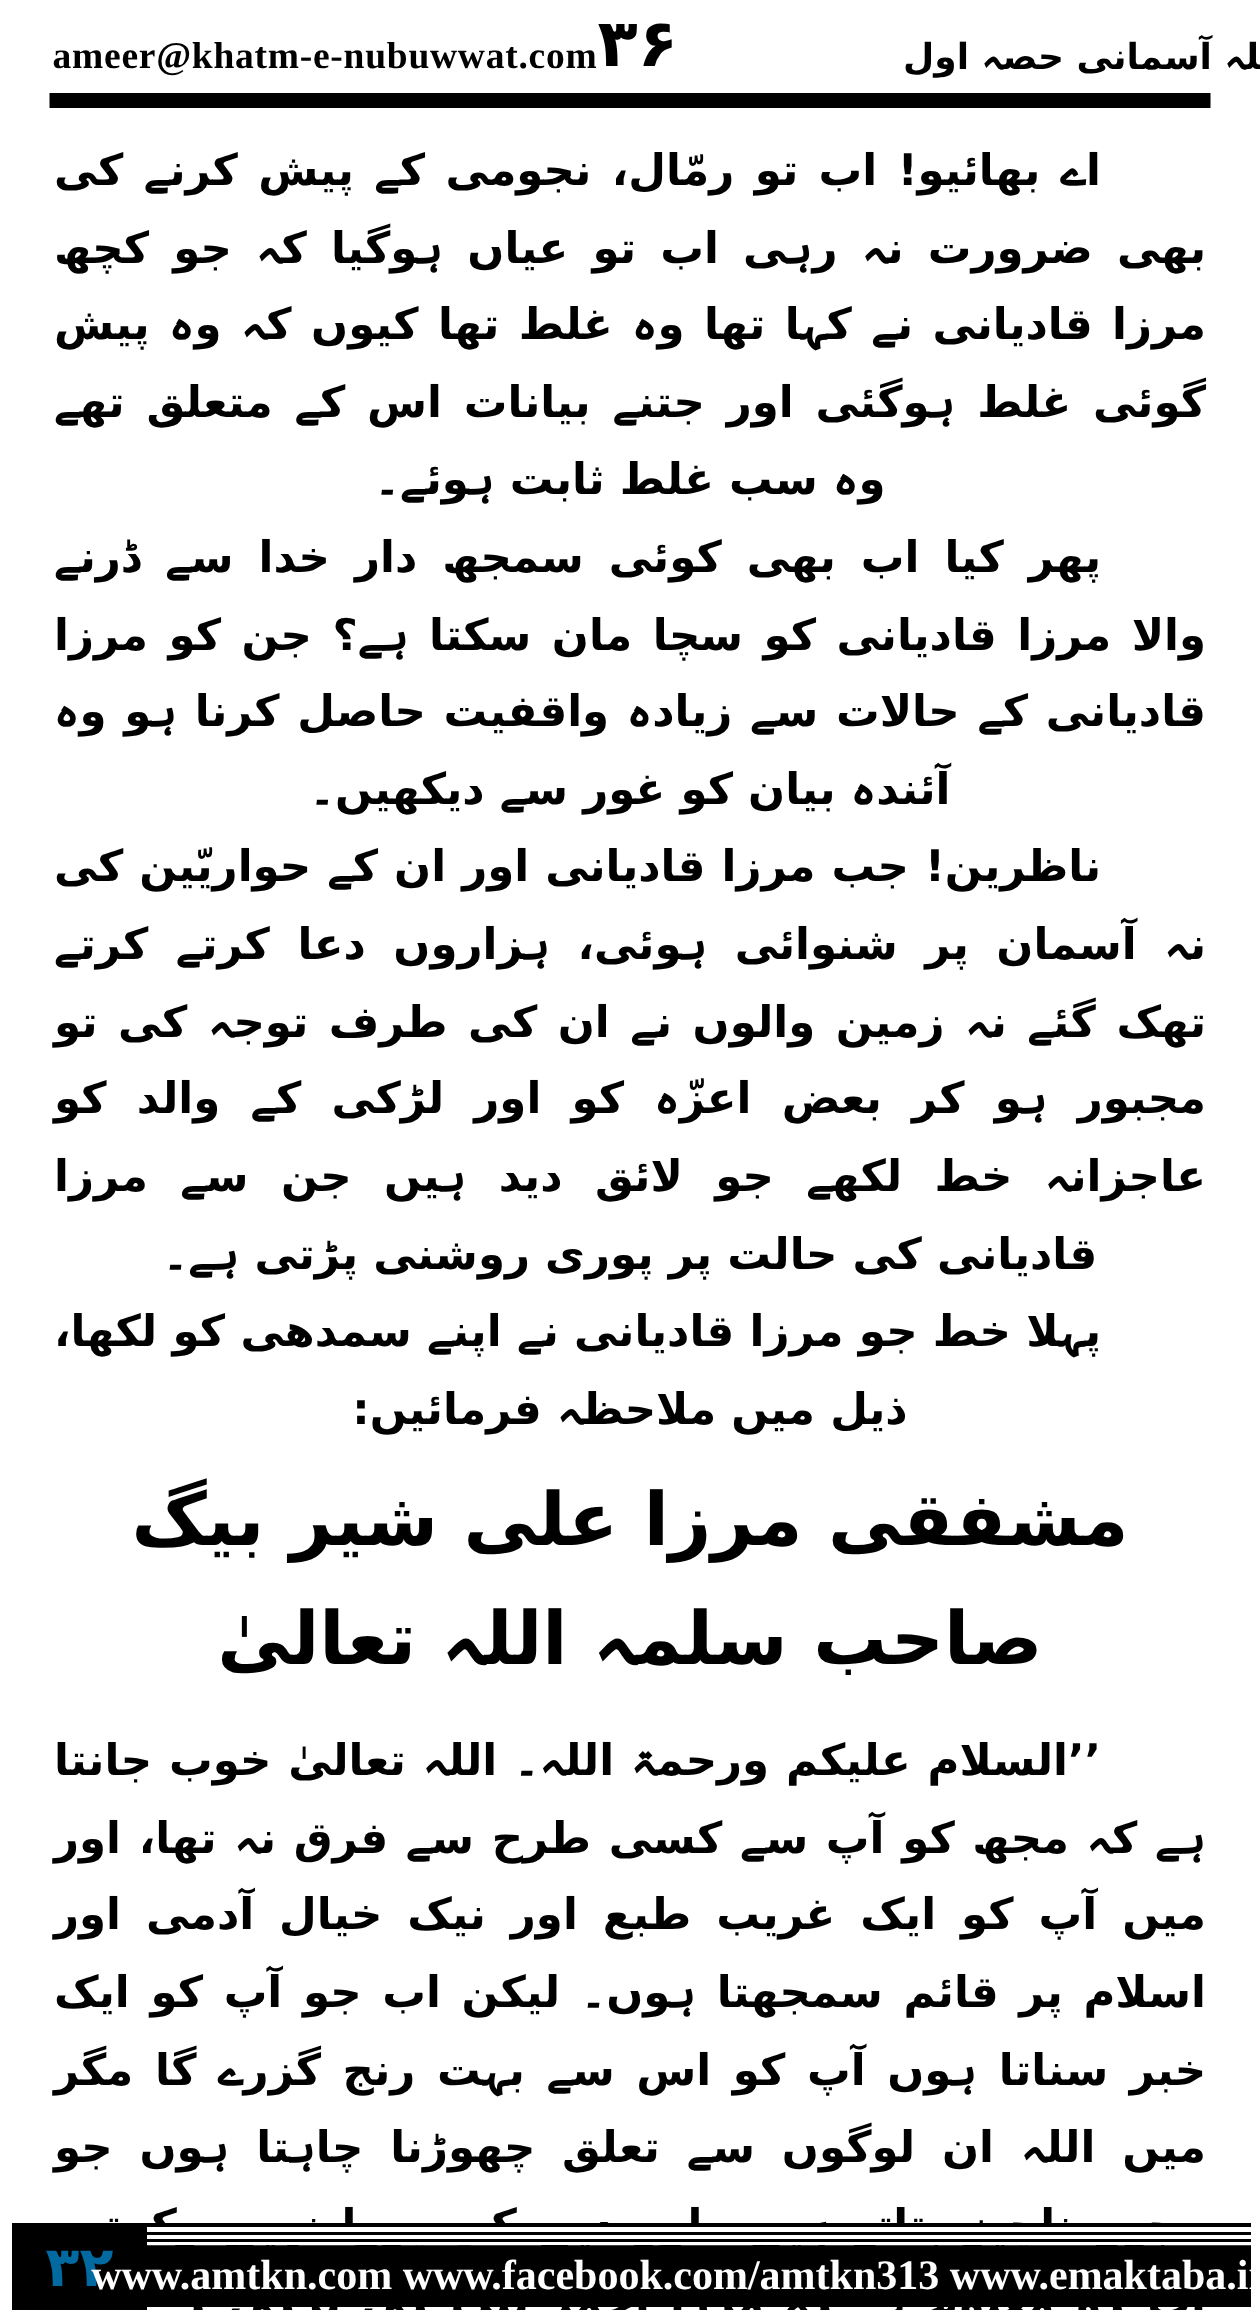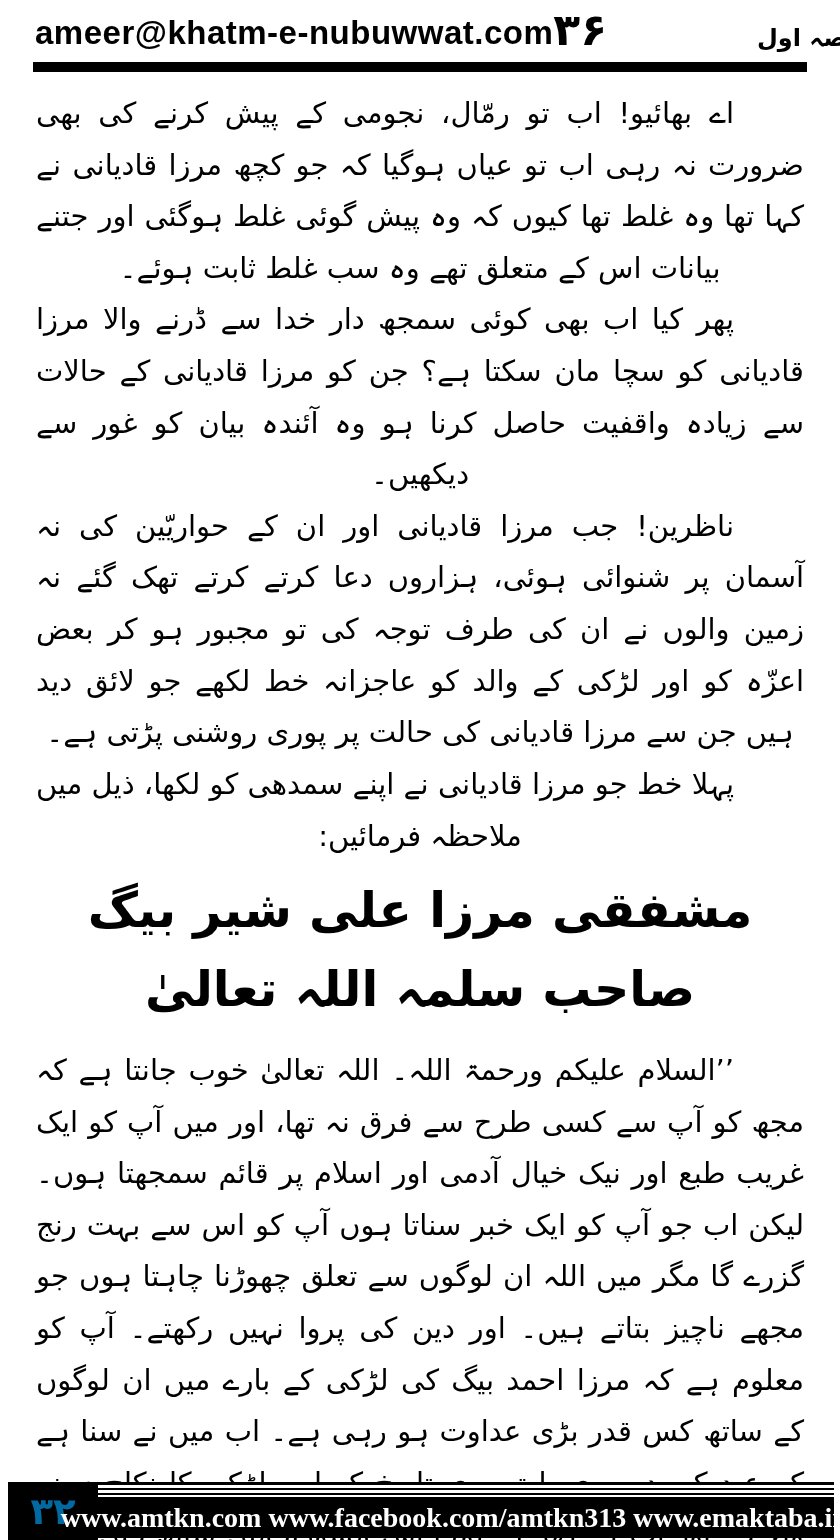--- a/index.html
+++ b/index.html
@@ -16,23 +16,23 @@
   
   .header{
     display:flex;
     align-items:flex-end;
     justify-content:space-between;
     padding:16px 35px 0 35px;
     height:52px;
     box-sizing:border-box;
   }
   .header .email{
-    font-family:Liberation Sans, sans-serif;
+    font-family:Liberation Serif, serif;
     font-weight:bold;
-    font-size:33px;
+    font-size:25px;
     letter-spacing:0.5px;
     white-space:nowrap;
   }
   .header .page-num{
     font-family:"DejaVu Sans",sans-serif;
     font-weight:bold;
     font-size:44px;
     line-height:1;
     margin-right:150px;
   }
@@ -47,21 +47,21 @@
     height:10px;
     background:#000000;
     margin:10px 33px 0 33px;
   }
   
   .body-text{
     direction:rtl;
     margin:16px 36px 0 36px;
     font-size:29px;
     line-height:1.78;
-    font-weight:normal;
+    font-weight:bold;
     text-align:justify;
     text-align-last:center;
   }
   .body-text p{
     margin:0;
     text-indent:70px;
   }
   .letter-heading{
     direction:rtl;
     text-align:center;

